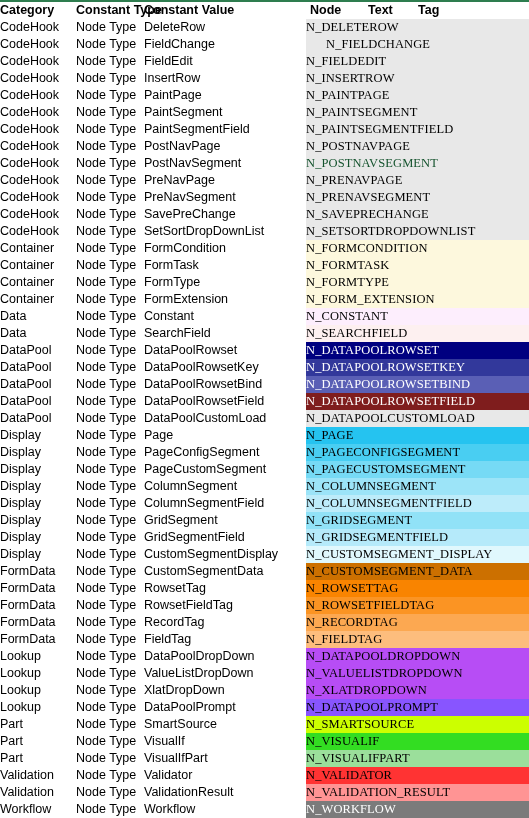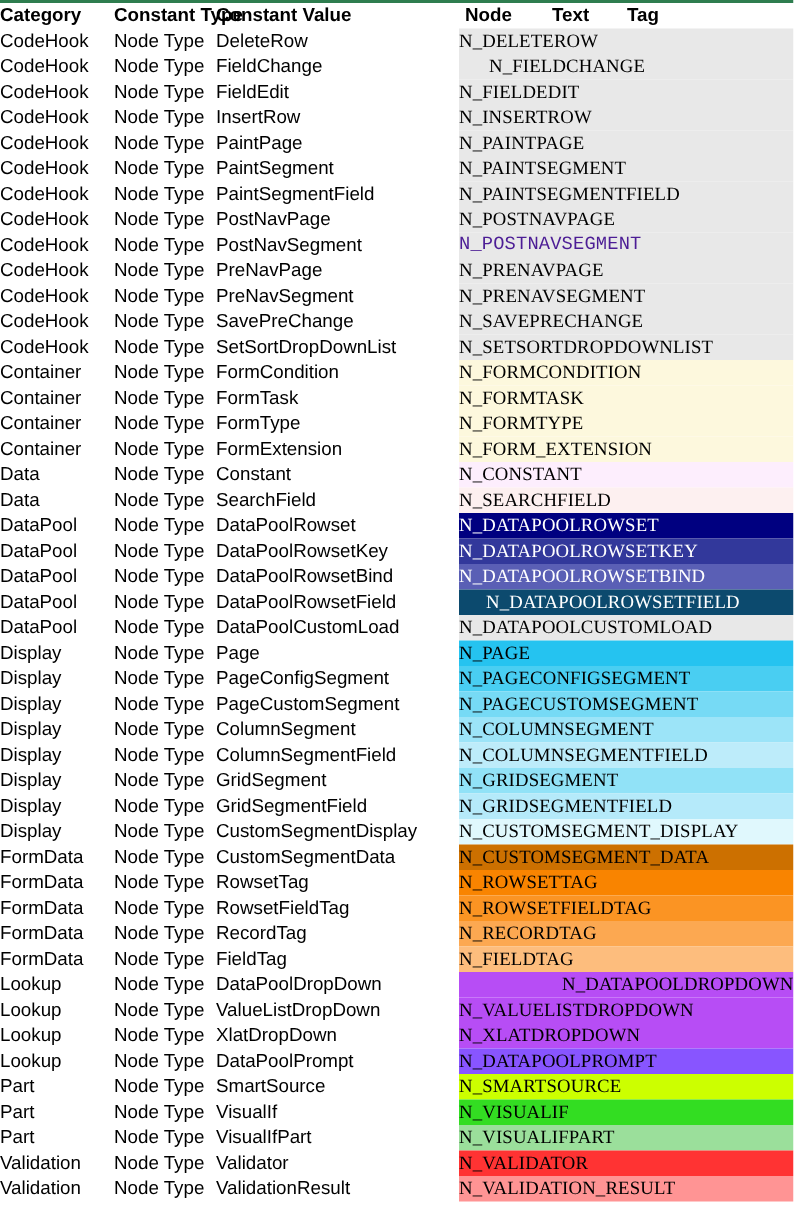--- a/index.html
+++ b/index.html
@@ -162,21 +162,21 @@
         <tr class="row">
           <td class="cat">CodeHook</td>
           <td class="ctype">Node Type</td>
           <td class="cval">PostNavPage</td>
           <td class="node" style="background-color: rgb(232, 232, 232); color: rgb(0, 0, 0);">N_POSTNAVPAGE</td>
         </tr>
         <tr class="row">
           <td class="cat">CodeHook</td>
           <td class="ctype">Node Type</td>
           <td class="cval">PostNavSegment</td>
-          <td class="node" style="background-color: rgb(232, 232, 232); color: #4c1d95; font-family: Liberation Mono, monospace;">N_POSTNAVSEGMENT</td>
+          <td class="node" style="background-color: rgb(232, 232, 232); color: #14532d;">N_POSTNAVSEGMENT</td>
         </tr>
         <tr class="row">
           <td class="cat">CodeHook</td>
           <td class="ctype">Node Type</td>
           <td class="cval">PreNavPage</td>
           <td class="node" style="background-color: rgb(232, 232, 232); color: rgb(0, 0, 0);">N_PRENAVPAGE</td>
         </tr>
         <tr class="row">
           <td class="cat">CodeHook</td>
           <td class="ctype">Node Type</td>
@@ -246,21 +246,21 @@
         <tr class="row">
           <td class="cat">DataPool</td>
           <td class="ctype">Node Type</td>
           <td class="cval">DataPoolRowsetBind</td>
           <td class="node" style="background-color: rgb(90, 95, 181); color: rgb(255, 255, 255);">N_DATAPOOLROWSETBIND</td>
         </tr>
         <tr class="row">
           <td class="cat">DataPool</td>
           <td class="ctype">Node Type</td>
           <td class="cval">DataPoolRowsetField</td>
-          <td class="node" style="background-color: #0c4a6e; color: rgb(255, 255, 255); padding-left: 18px;">N_DATAPOOLROWSETFIELD</td>
+          <td class="node" style="background-color: #7f1d1d; color: rgb(255, 255, 255);">N_DATAPOOLROWSETFIELD</td>
         </tr>
         <tr class="row">
           <td class="cat">DataPool</td>
           <td class="ctype">Node Type</td>
           <td class="cval">DataPoolCustomLoad</td>
           <td class="node" style="background-color: rgb(232, 232, 232); color: rgb(0, 0, 0);">N_DATAPOOLCUSTOMLOAD</td>
         </tr>
         <tr class="row">
           <td class="cat">Display</td>
           <td class="ctype">Node Type</td>
@@ -336,21 +336,21 @@
         <tr class="row">
           <td class="cat">FormData</td>
           <td class="ctype">Node Type</td>
           <td class="cval">FieldTag</td>
           <td class="node" style="background-color: rgb(253, 189, 125); color: rgb(0, 0, 0);">N_FIELDTAG</td>
         </tr>
         <tr class="row">
           <td class="cat">Lookup</td>
           <td class="ctype">Node Type</td>
           <td class="cval">DataPoolDropDown</td>
-          <td class="node" style="background-color: rgb(183, 77, 245); color: rgb(0, 0, 0); text-align: right;">N_DATAPOOLDROPDOWN</td>
+          <td class="node" style="background-color: rgb(183, 77, 245); color: rgb(0, 0, 0);">N_DATAPOOLDROPDOWN</td>
         </tr>
         <tr class="row">
           <td class="cat">Lookup</td>
           <td class="ctype">Node Type</td>
           <td class="cval">ValueListDropDown</td>
           <td class="node" style="background-color: rgb(183, 77, 245); color: rgb(0, 0, 0); margin-top: 48px;">N_VALUELISTDROPDOWN</td>
         </tr>
         <tr class="row">
           <td class="cat">Lookup</td>
           <td class="ctype">Node Type</td>
@@ -385,16 +385,22 @@
           <td class="cat">Validation</td>
           <td class="ctype">Node Type</td>
           <td class="cval">Validator</td>
           <td class="node" style="background-color: rgb(255, 51, 51); color: rgb(0, 0, 0);">N_VALIDATOR</td>
         </tr>
         <tr class="row">
           <td class="cat">Validation</td>
           <td class="ctype">Node Type</td>
           <td class="cval">ValidationResult</td>
           <td class="node" style="background-color: rgb(255, 148, 148); color: rgb(0, 0, 0);">N_VALIDATION_RESULT</td>
+        </tr>
+        <tr class="row">
+          <td class="cat">Workflow</td>
+          <td class="ctype">Node Type</td>
+          <td class="cval">Workflow</td>
+          <td class="node" style="background-color: rgb(123, 123, 123); color: rgb(255, 255, 255);">N_WORKFLOW</td>
         </tr>
       </tbody>
   </table>
 </div>
 
 </body></html>

